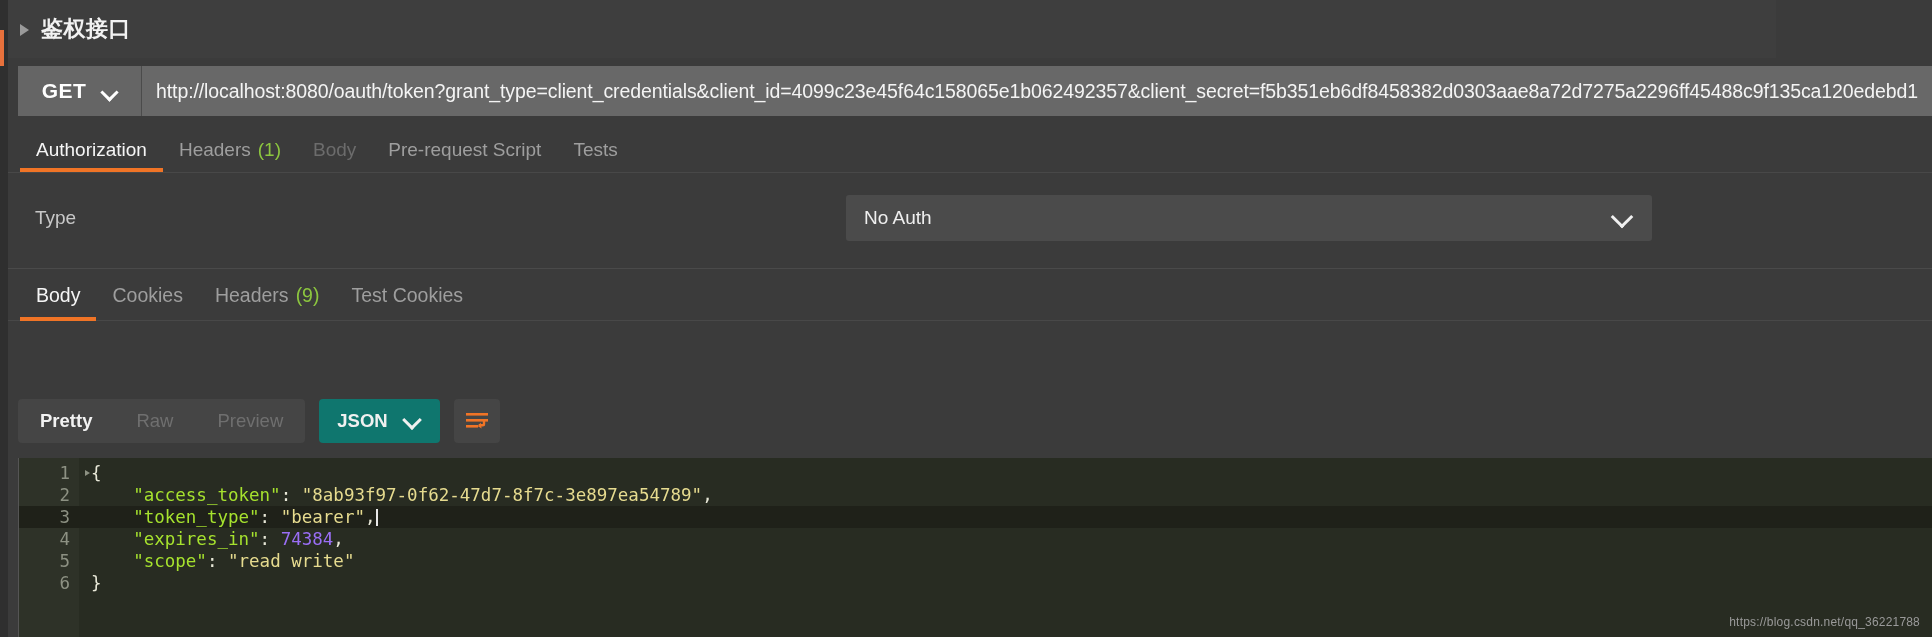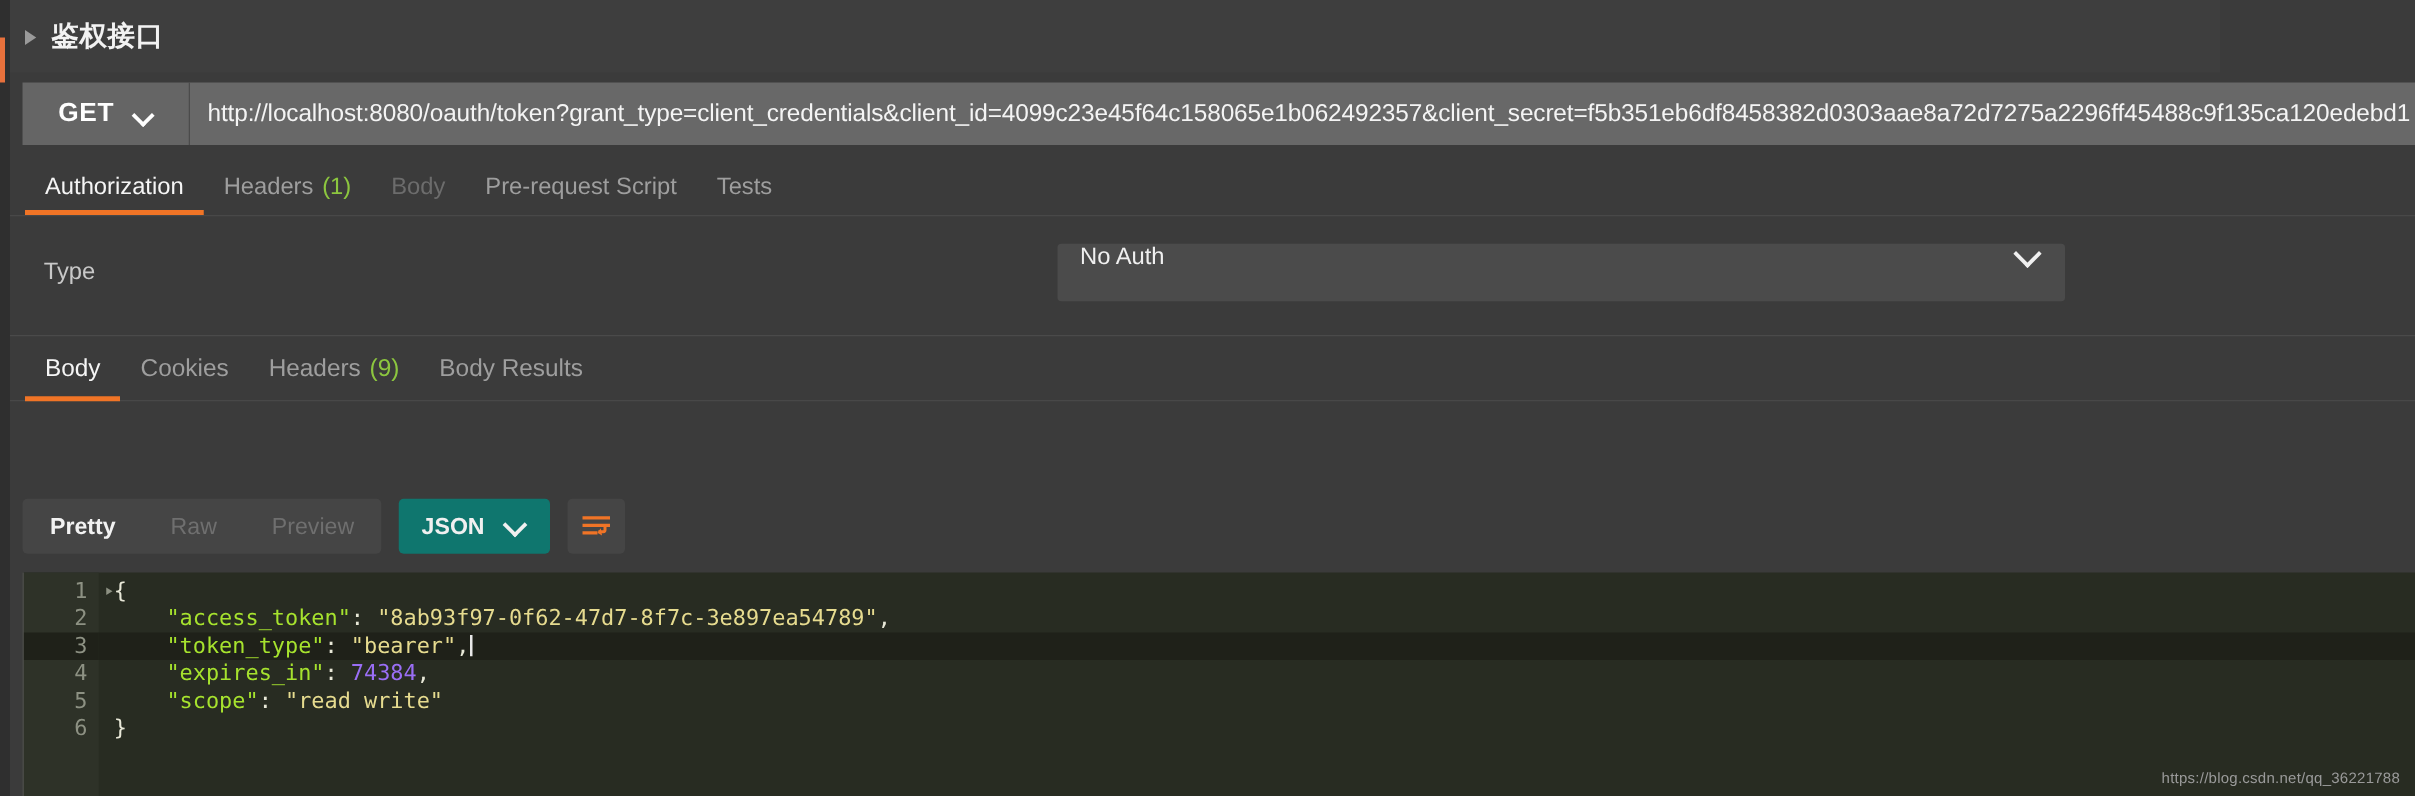--- a/index.html
+++ b/index.html
@@ -62,21 +62,21 @@
   
   .url-bar {
     position: absolute;
     left: 18px; top: 66px;
     height: 50px;
     width: 1930px;
     display: flex;
     align-items: stretch;
   }
   .method-box {
-    width: 134px;
+    width: 124px;
     background: #656565;
     display: flex;
     align-items: center;
     justify-content: center;
     gap: 16px;
     border-right: 1px solid #4b4b4b;
   }
   .method-label {
     color: #ffffff;
     font-size: 21px;
@@ -152,20 +152,21 @@
     color: #c8c8c8;
     font-size: 19px;
   }
   .auth-select {
     position: absolute;
     left: 838px; top: 22px;
     width: 806px; height: 46px;
     background: #4b4b4b;
     border-radius: 3px;
     display: flex;
+    align-items: center;
     padding: 0 18px;
     justify-content: space-between;
   }
   .auth-select .val {
     color: #efefef;
     font-size: 19px;
   }
   .auth-select .chev { width: 22px; height: 18px; }
   .auth-select .chev::before {
     left: 2px; top: 0px;
@@ -361,21 +362,21 @@
       <span>Body</span>
     </div>
     <div class="tab">
       <span>Cookies</span>
     </div>
     <div class="tab">
       <span>Headers</span>
       <span class="count">(9)</span>
     </div>
     <div class="tab">
-      <span>Body Results</span>
+      <span>Test Cookies</span>
     </div>
   </div>
 
   <div class="format-bar">
     <div class="seg-group">
       <div class="seg active">
         <span>Pretty</span>
       </div>
       <div class="seg">
         <span>Raw</span>

